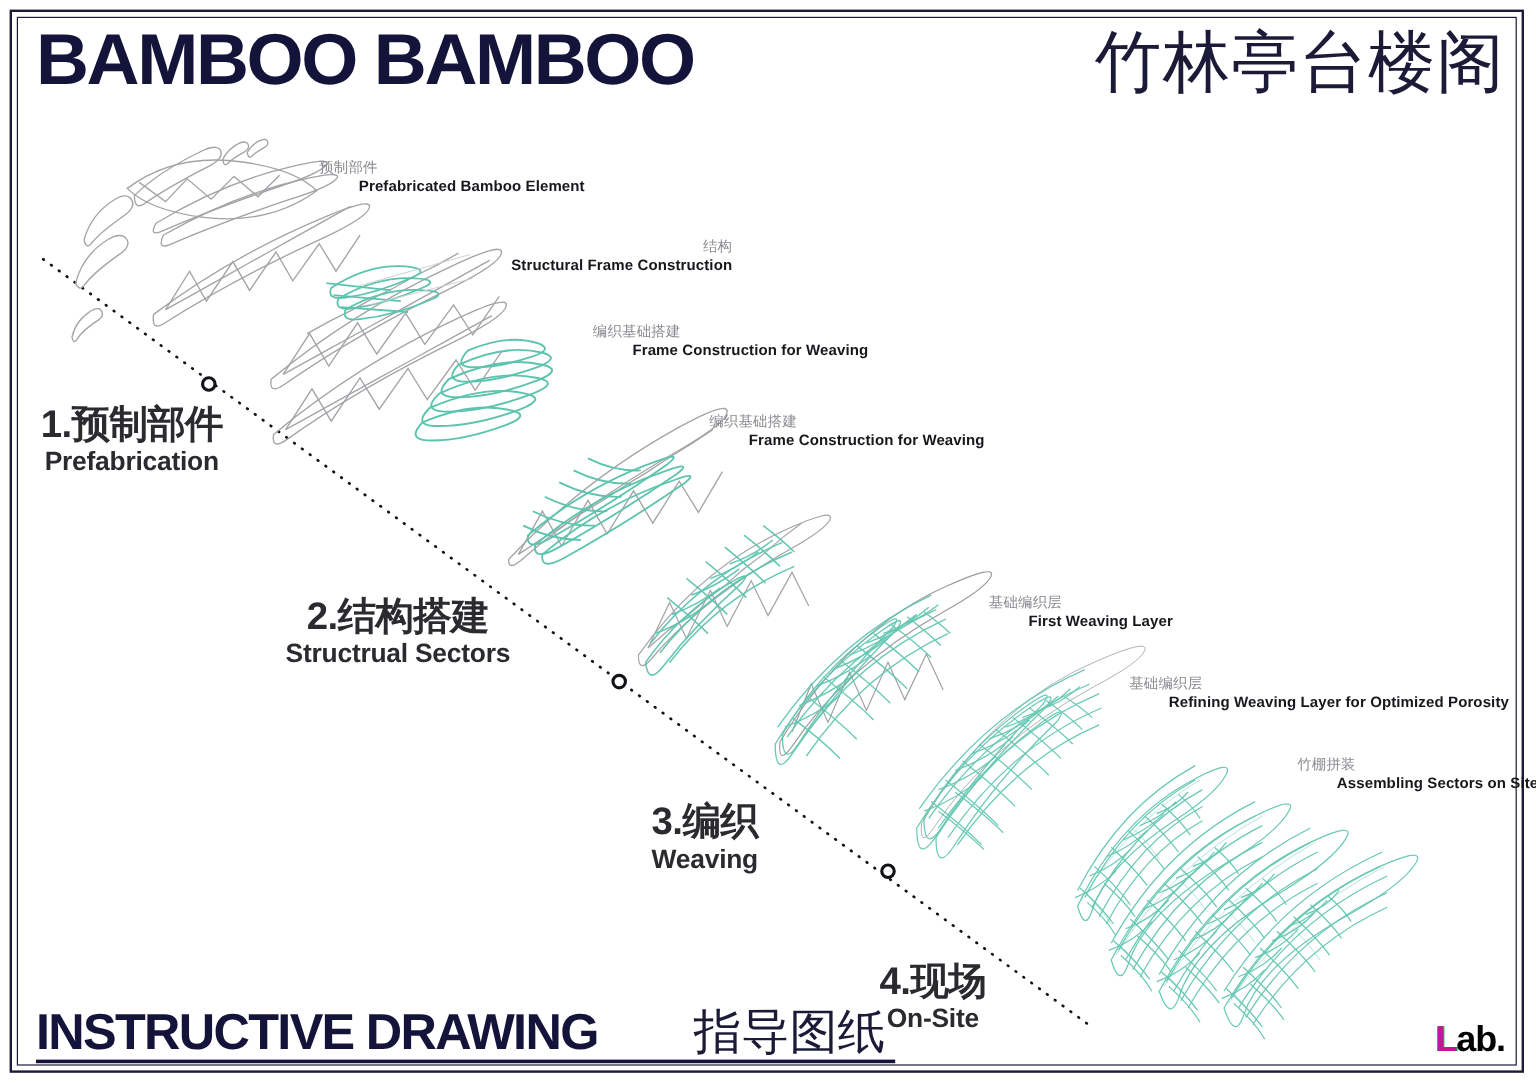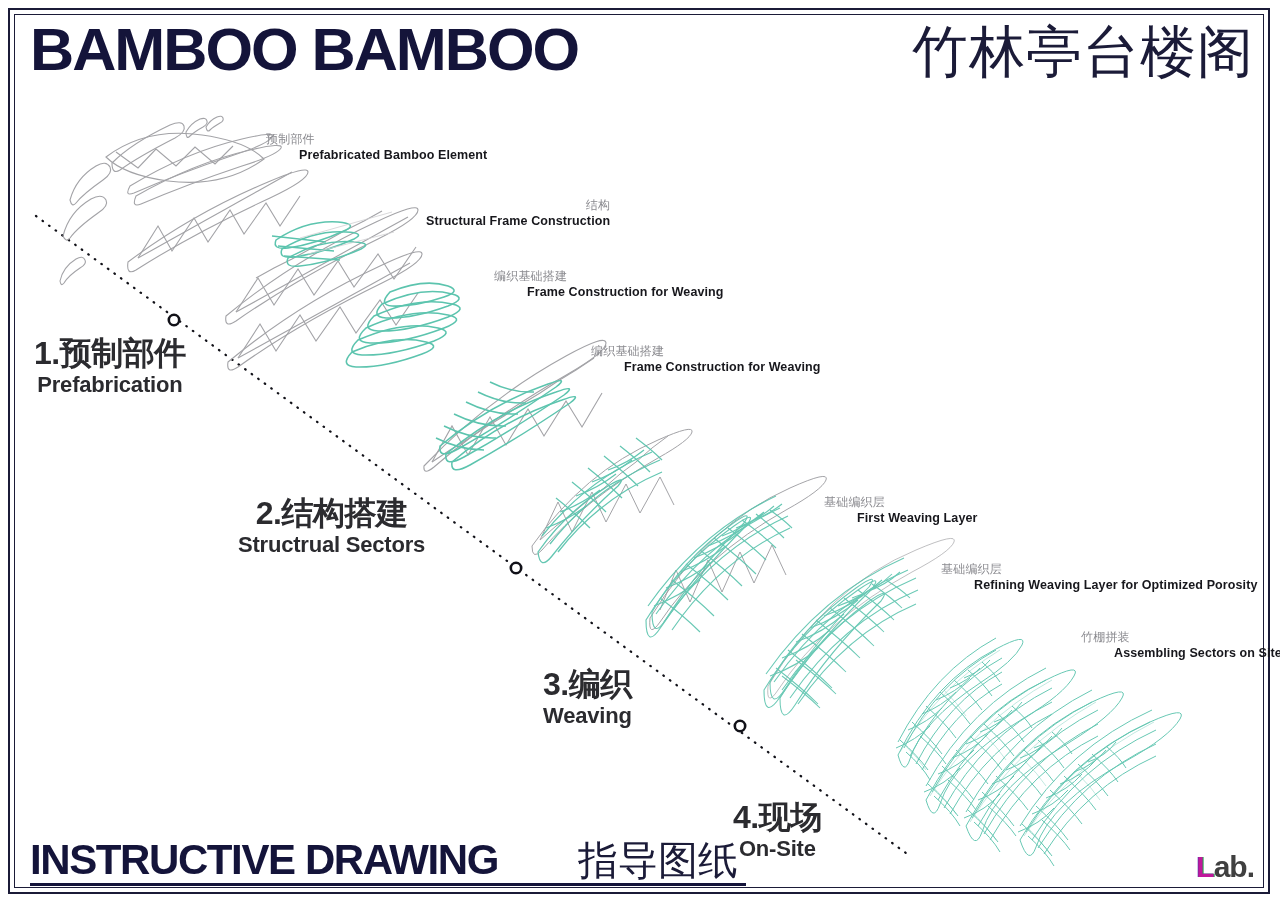--- a/index.html
+++ b/index.html
@@ -97,21 +97,21 @@
   .lab-logo {
     position: absolute;
     right: 4px; bottom: 2px;
     font-size: 30px;
     font-weight: bold;
     letter-spacing: -1px;
     line-height: 34px;
     white-space: nowrap;
   }
   .lab-l { color: #c0189b; text-shadow: 1px 0 0 #1ca84a, -0.5px 0 0 #2e2ea8; }
-  .lab-rest { color: #404040; }
+  .lab-rest { color: #000000; }
 
   
   .anno { position: absolute; white-space: nowrap; }
   .anno .cn {
     font-size: 12px;
     color: #8a8a8f;
     font-weight: 400;
     letter-spacing: 0.2px;
     line-height: 16px;
     display: block;

